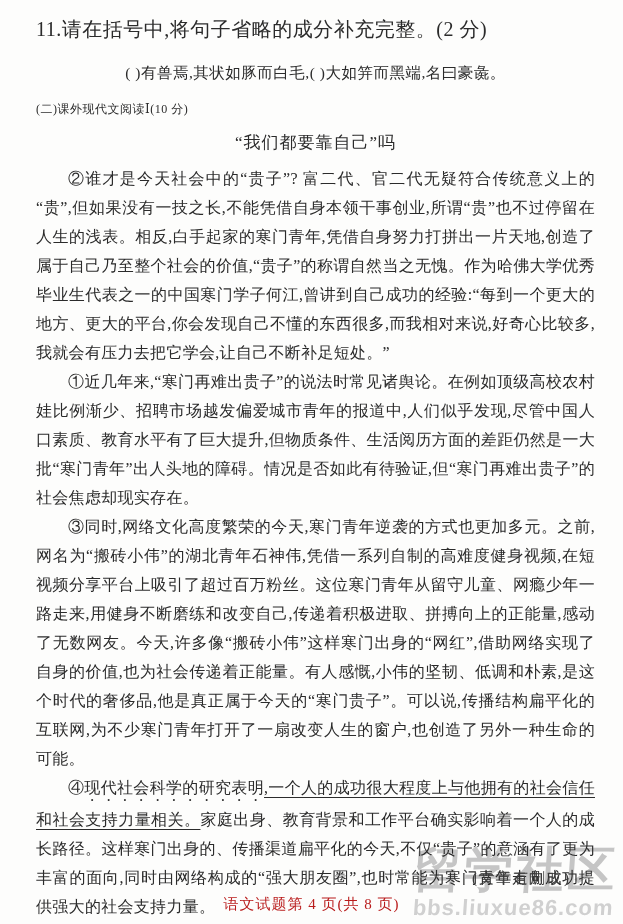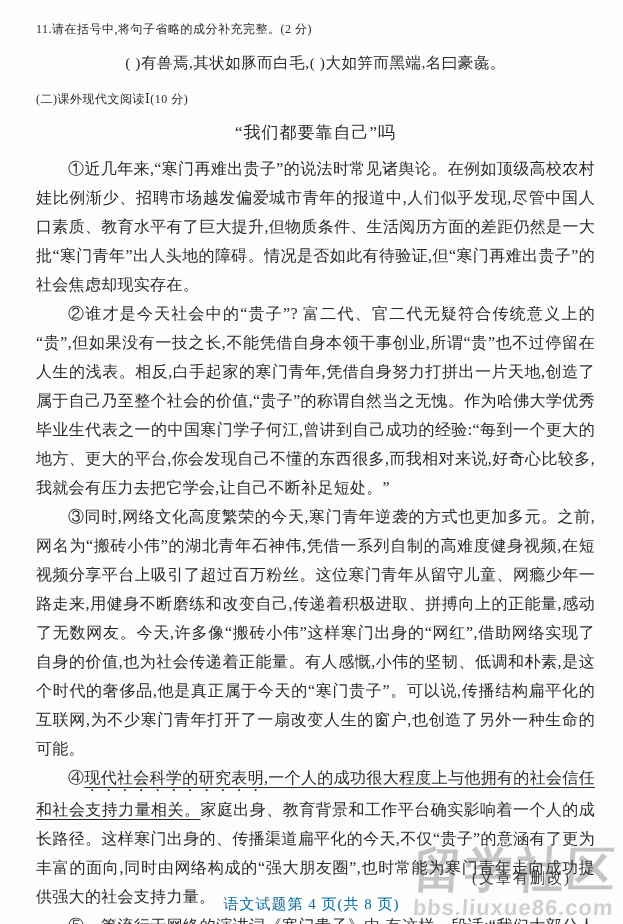--- a/index.html
+++ b/index.html
@@ -12,22 +12,22 @@
     overflow:hidden;
   }
   .page{
     position:relative;
     width:100%;height:100%;
     box-sizing:border-box;
     padding:14px 28px 0 36px;
     z-index:2;
   }
   .q11-label{
-    font-size:12px;line-height:30px;
-    margin-bottom:4px;
+    font-size:20px;line-height:30px;
+    margin-bottom:14px;
     letter-spacing:0.5px;
   }
   .q11-sentence{
     font-size:15.5px;line-height:30px;
     margin-bottom:6px;
     letter-spacing:0.5px;
     text-align:center;
   }
   .section-heading{
     font-size:12px;line-height:30px;
@@ -47,42 +47,41 @@
     line-height:29px;
     text-align:justify;
     text-indent:2em;
     letter-spacing:0.3px;
   }
   .u{
     text-decoration:underline;
     text-underline-offset:4px;
   }
   .dots{
-    text-decoration:underline;
     text-underline-offset:4px;
     -webkit-text-emphasis:filled dot;
     -webkit-text-emphasis-position:under right;
     text-emphasis:filled dot;
     text-emphasis-position:under right;
   }
   .attribution{
     position:absolute;
     right:52px;bottom:36px;
     font-size:15px;
     color:#3a3a3a;
     z-index:3;
     letter-spacing:2px;
   }
   .footer{
     position:absolute;
     left:0;right:0;bottom:10px;
     text-align:center;
     font-size:15px;
     letter-spacing:1px;
-    color:#0369a1;
+    color:#b91c1c;
     z-index:2;
   }
   .watermark{
     position:absolute;
     right:6px;bottom:4px;
     z-index:1;
     text-align:center;
     font-family:"Liberation Sans","DejaVu Sans",sans-serif;
     transform:skewX(-4deg);
     user-select:none;
@@ -109,22 +108,22 @@
 
   <div class="q11-label">11.请在括号中,将句子省略的成分补充完整。(2 分)</div>
 
   <div class="q11-sentence">(      )有兽焉,其状如豚而白毛,(      )大如笄而黑端,名曰豪彘。</div>
 
   <div class="section-heading">(二)课外现代文阅读Ⅰ(10 分)</div>
 
   <div class="essay-title">“我们都要靠自己”吗</div>
 
   <div id="paragraphs">
+      <p class="para"><span>②谁才是今天社会中的“贵子”? 富二代、官二代无疑符合传统意义上的“贵”,但如果没有一技之长,不能凭借自身本领干事创业,所谓“贵”也不过停留在人生的浅表。相反,白手起家的寒门青年,凭借自身努力打拼出一片天地,创造了属于自己乃至整个社会的价值,“贵子”的称谓自然当之无愧。作为哈佛大学优秀毕业生代表之一的中国寒门学子何江,曾讲到自己成功的经验:“每到一个更大的地方、更大的平台,你会发现自己不懂的东西很多,而我相对来说,好奇心比较多,我就会有压力去把它学会,让自己不断补足短处。”</span></p>
       <p class="para"><span>①近几年来,“寒门再难出贵子”的说法时常见诸舆论。在例如顶级高校农村娃比例渐少、招聘市场越发偏爱城市青年的报道中,人们似乎发现,尽管中国人口素质、教育水平有了巨大提升,但物质条件、生活阅历方面的差距仍然是一大批“寒门青年”出人头地的障碍。情况是否如此有待验证,但“寒门再难出贵子”的社会焦虑却现实存在。</span></p>
-      <p class="para"><span>②谁才是今天社会中的“贵子”? 富二代、官二代无疑符合传统意义上的“贵”,但如果没有一技之长,不能凭借自身本领干事创业,所谓“贵”也不过停留在人生的浅表。相反,白手起家的寒门青年,凭借自身努力打拼出一片天地,创造了属于自己乃至整个社会的价值,“贵子”的称谓自然当之无愧。作为哈佛大学优秀毕业生代表之一的中国寒门学子何江,曾讲到自己成功的经验:“每到一个更大的地方、更大的平台,你会发现自己不懂的东西很多,而我相对来说,好奇心比较多,我就会有压力去把它学会,让自己不断补足短处。”</span></p>
       <p class="para"><span>③同时,网络文化高度繁荣的今天,寒门青年逆袭的方式也更加多元。之前,网名为“搬砖小伟”的湖北青年石神伟,凭借一系列自制的高难度健身视频,在短视频分享平台上吸引了超过百万粉丝。这位寒门青年从留守儿童、网瘾少年一路走来,用健身不断磨练和改变自己,传递着积极进取、拼搏向上的正能量,感动了无数网友。今天,许多像“搬砖小伟”这样寒门出身的“网红”,借助网络实现了自身的价值,也为社会传递着正能量。有人感慨,小伟的坚韧、低调和朴素,是这个时代的奢侈品,他是真正属于今天的“寒门贵子”。可以说,传播结构扁平化的互联网,为不少寒门青年打开了一扇改变人生的窗户,也创造了另外一种生命的可能。</span></p>
       <p class="para"><span>④</span><span class="dots">现代社会科学的研究表明</span><span class="u">,一个人的成功很大程度上与他拥有的社会信任和社会支持力量相关。</span><span>家庭出身、教育背景和工作平台确实影响着一个人的成长路径。这样寒门出身的、传播渠道扁平化的今天,不仅“贵子”的意涵有了更为丰富的面向,同时由网络构成的“强大朋友圈”,也时常能为寒门青年走向成功提供强大的社会支持力量。</span></p>
       <p class="para"><span>⑤一篇流行于网络的演讲词《寒门贵子》中,有这样一段话:“我们大部分人都不是出身豪门的,我们都要靠自己! 所以你要相信:命运给你一个比别人低的起点是想告诉你,让你用你的一生去奋斗出一个绝地反击的故事。”这并不是鸡汤,而是说出了一个更为关键的问题:在今天这样一个充满无限可能的时代,寒门能否出贵子,很大程度上并不是一个关于“命运”的话题,而是一个关于“奋斗”的故事。</span></p>
     </div>
 
 </div>
 
 <div class="attribution">(文章有删改)</div>
 
 <div class="watermark">

